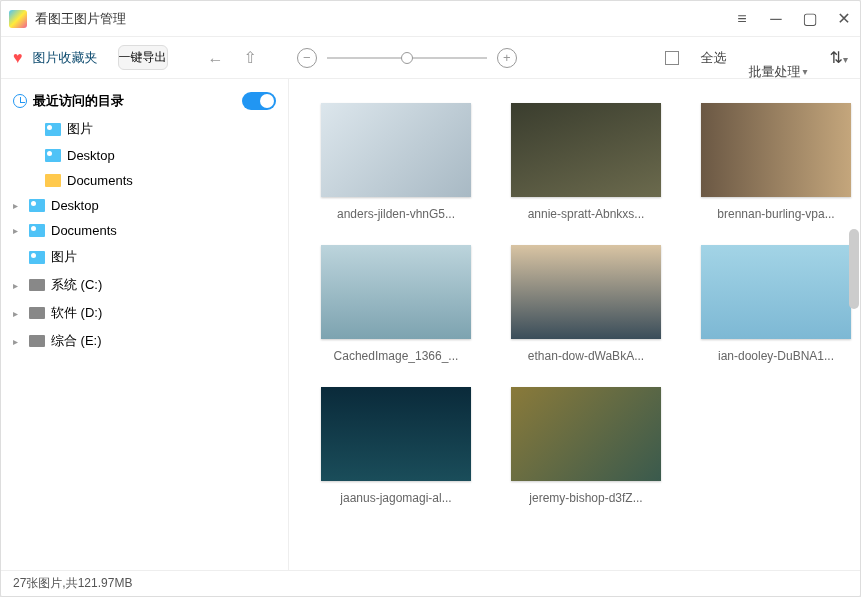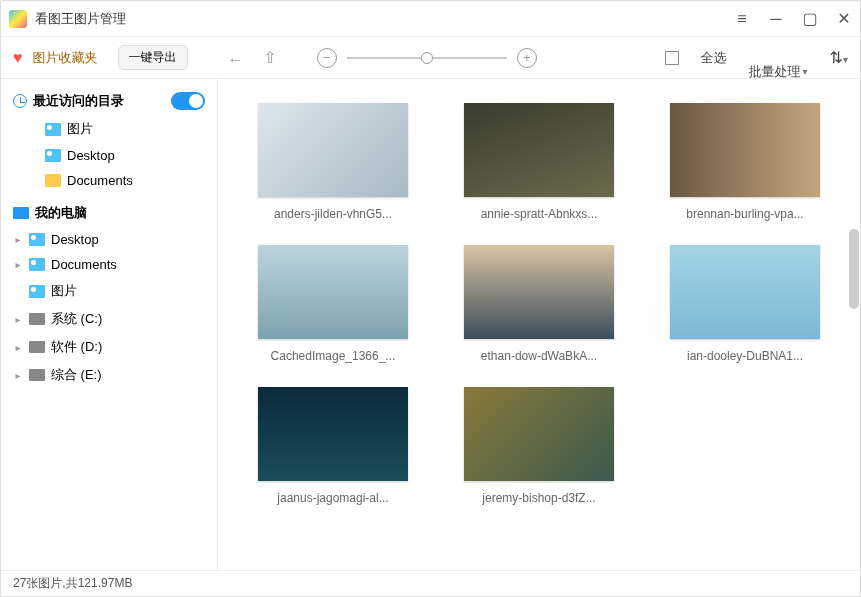--- a/index.html
+++ b/index.html
@@ -5,33 +5,33 @@
 * { margin: 0; padding: 0; box-sizing: border-box; font-family: "Microsoft YaHei", Arial, sans-serif; }
 body { background: #f0f0f0; display: flex; justify-content: center; align-items: center; height: 100vh; }
 .window { width: 861px; height: 597px; background: #fff; border: 1px solid #ddd; box-shadow: 0 2px 10px rgba(0,0,0,0.15); display: flex; flex-direction: column; border-radius: 2px; }
 .titlebar { height: 36px; display: flex; align-items: center; padding: 0 8px; border-bottom: 1px solid #eee; justify-content: center; }
 .app-icon { width: 18px; height: 18px; border-radius: 3px; background: linear-gradient(135deg,#4fc3f7,#ffeb3b,#f06292); margin-right: 8px; }
 .title { font-size: 13px; color: #333; flex: 1; }
 .win-btns { display: flex; gap: 18px; align-items: center; }
 .win-btn { width: 16px; height: 16px; display: flex; align-items: center; justify-content: center; cursor: pointer; color: #555; }
 .toolbar { height: 42px; display: flex; align-items: center; padding: 0 12px; border-bottom: 1px solid #eee; gap: 10px; }
 .heart-icon { color: #ff4d4f; font-size: 16px; }
-.fav-label { font-size: 13px; color: #a16207; margin-right: 10px; }
-.export-btn { background: #f5f5f5; border: 1px solid #ddd; padding: 3px 10px; font-size: 12px; border-radius: 6px; cursor: pointer; }
+.fav-label { font-size: 13px; color: #0c4a6e; margin-right: 10px; }
+.export-btn { background: #f5f5f5; border: 1px solid #ddd; padding: 3px 0; font-size: 12px; border-radius: 6px; cursor: pointer; }
 .nav-btns { display: flex; gap: 20px; margin-left: 30px; align-items: center; color: #999; font-size: 16px; }
 .zoom-area { display: flex; align-items: center; gap: 10px; margin-left: 30px; flex: 1; }
 .zoom-btn { width: 20px; height: 20px; border: 1.5px solid #999; border-radius: 50%; display: flex; align-items: center; justify-content: center; font-size: 13px; color: #999; cursor: pointer; line-height: 1; }
 .slider-track { flex: 1; max-width: 160px; height: 2px; background: #ccc; position: relative; }
 .slider-thumb { position: absolute; left: 50%; top: -5px; width: 12px; height: 12px; border: 1.5px solid #999; border-radius: 50%; background: #fff; transform: translateX(-50%); }
 .right-tools { display: flex; align-items: center; gap: 22px; font-size: 13px; color: #444; }
 .checkbox { width: 14px; height: 14px; border: 1.5px solid #888; }
 .batch { display: flex; align-items: center; gap: 2px; cursor: pointer; margin-top: 28px; }
 .sort-icon { font-size: 16px; cursor: pointer; }
 .body { flex: 1; display: flex; overflow: hidden; }
-.sidebar { width: 217px; border-right: 1px solid #eee; padding: 8px 0; overflow-y: auto; font-size: 13px; text-align: center; }
+.sidebar { width: 288px; border-right: 1px solid #eee; padding: 8px 0; overflow-y: auto; font-size: 13px; }
 .tree-item { display: flex; align-items: center; padding: 5px 12px; gap: 6px; cursor: pointer; }
 .tree-item.header { font-weight: 600; }
 .tree-item .expand { width: 10px; color: #999; font-size: 10px; }
 .tree-item .indent { width: 26px; }
 .toggle { width: 34px; height: 18px; background: #2196f3; border-radius: 10px; position: relative; margin-left: auto; }
 .toggle::after { content: ""; position: absolute; right: 2px; top: 2px; width: 14px; height: 14px; background: #fff; border-radius: 50%; }
 .folder-icon { width: 16px; height: 13px; background: #ffc94d; border-radius: 1px; }
 .img-icon { width: 16px; height: 13px; background: #4fc3f7; border-radius: 1px; position: relative; }
 .img-icon::after { content: ""; position: absolute; width: 5px; height: 5px; background: #fff; border-radius: 50%; top: 2px; left: 2px; }
 .disk-icon { width: 16px; height: 12px; background: #888; border-radius: 1px; }
@@ -106,24 +106,20 @@
        <span class="indent"></span>
             <span class="img-icon"></span>
        <span>Desktop</span>
      </div>
           <div class="tree-item">
        <span class="indent"></span>
             <span class="folder-icon"></span>
        <span>Documents</span>
      </div>
         </div>
-      <div class="tree-item header" style="margin-top:6px;">
-        <span class="pc-icon"></span>
-        <span>我的电脑</span>
-      </div>
       <div id="pc-list">
           <div class="tree-item">
        <span class="expand">▸</span>
        <span class="img-icon"></span>
        <span>Desktop</span>
      </div>
           <div class="tree-item">
        <span class="expand">▸</span>
        <span class="img-icon"></span>
        <span>Documents</span>

